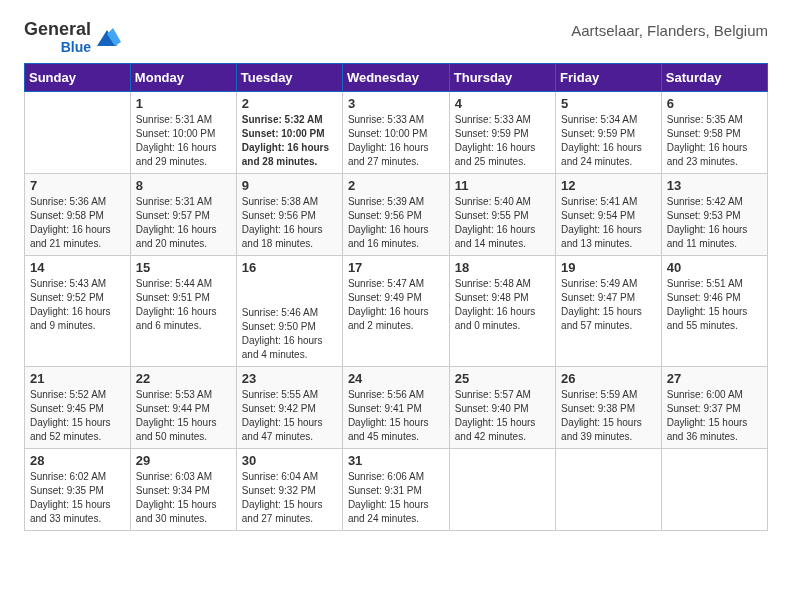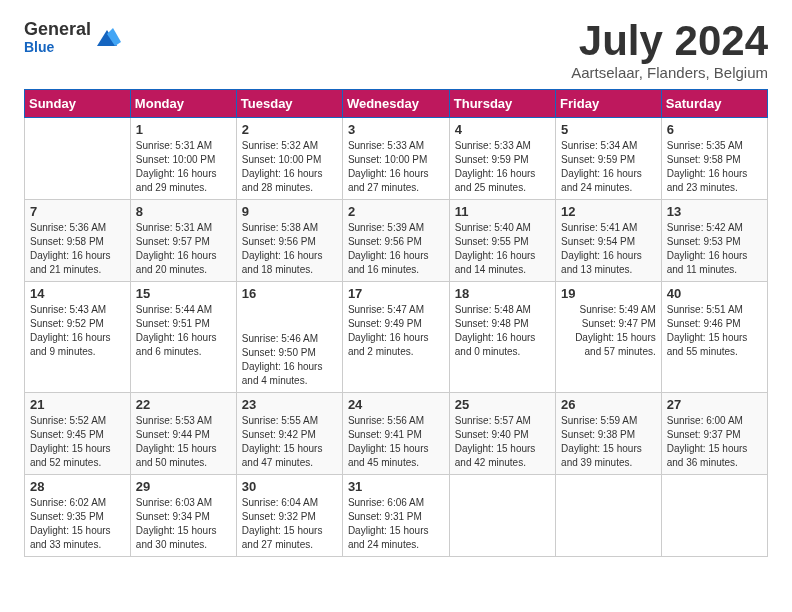--- a/index.html
+++ b/index.html
@@ -18,20 +18,21 @@
     }
     .logo {
       display: flex;
       align-items: center;
       gap: 0;
     }
     .logo-text {
       display: flex;
       flex-direction: column;
       line-height: 1.1;
+      align-items: flex-end;
     }
     .logo-general {
       font-size: 18px;
       font-weight: bold;
       color: #333;
     }
     .logo-blue {
       font-size: 14px;
       font-weight: bold;
       color: #1565c0;
@@ -54,21 +55,21 @@
       font-size: 15px;
       color: #555;
       margin-top: 2px;
     }
     .calendar {
       width: 100%;
       border-collapse: collapse;
       border: 1px solid #ccc;
     }
     .calendar thead tr th {
-      background: #be185d;
+      background: #4c1d95;
       color: #fff;
       font-size: 13px;
       font-weight: bold;
       padding: 6px 4px;
       text-align: left;
       border: 1px solid #1565c0;
     }
     .calendar tbody tr td {
       vertical-align: top;
       border: 1px solid #ccc;
@@ -103,21 +104,20 @@
     <div class="logo-text">
       <span class="logo-general">General</span>
       <span class="logo-blue">Blue</span>
     </div>
     <svg class="logo-icon" viewBox="0 0 28 28" xmlns="http://www.w3.org/2000/svg">
       <polygon points="4,22 14,6 24,22" fill="#1565c0"></polygon>
       <polygon points="14,10 22,22 28,18 20,4" fill="#42a5f5"></polygon>
     </svg>
   </div>
   <div class="title-block">
-    <div class="month-title">July 2024</div>
     <div class="location">Aartselaar, Flanders, Belgium</div>
   </div>
 </div>
 
 <table class="calendar">
   <thead>
     <tr>
     <th>Sunday</th>
         <th>Monday</th>
         <th>Tuesday</th>
@@ -132,21 +132,21 @@
         <td></td>
         <td>
           <span class="day-num">1</span>
           <div class="day-info" style="white-space: pre-line;">Sunrise: 5:31 AM
 Sunset: 10:00 PM
 Daylight: 16 hours
 and 29 minutes.</div>
         </td>
         <td>
           <span class="day-num">2</span>
-          <div class="day-info" style="white-space: pre-line;">Sunrise: 5:32 AM
+          <div class="day-info" style="white-space: pre-line; font-weight: bold;">Sunrise: 5:32 AM
 Sunset: 10:00 PM
 Daylight: 16 hours
 and 28 minutes.</div>
         </td>
         <td>
           <span class="day-num">3</span>
           <div class="day-info" style="white-space: pre-line;">Sunrise: 5:33 AM
 Sunset: 10:00 PM
 Daylight: 16 hours
 and 27 minutes.</div>
@@ -255,21 +255,21 @@
         </td>
         <td>
           <span class="day-num">18</span>
           <div class="day-info" style="white-space: pre-line;">Sunrise: 5:48 AM
 Sunset: 9:48 PM
 Daylight: 16 hours
 and 0 minutes.</div>
         </td>
         <td>
           <span class="day-num">19</span>
-          <div class="day-info" style="white-space: pre-line; text-align: right;">Sunrise: 5:49 AM
+          <div class="day-info" style="white-space: pre-line;">Sunrise: 5:49 AM
 Sunset: 9:47 PM
 Daylight: 15 hours
 and 57 minutes.</div>
         </td>
         <td>
           <span class="day-num">40</span>
           <div class="day-info" style="white-space: pre-line;">Sunrise: 5:51 AM
 Sunset: 9:46 PM
 Daylight: 15 hours
 and 55 minutes.</div>

